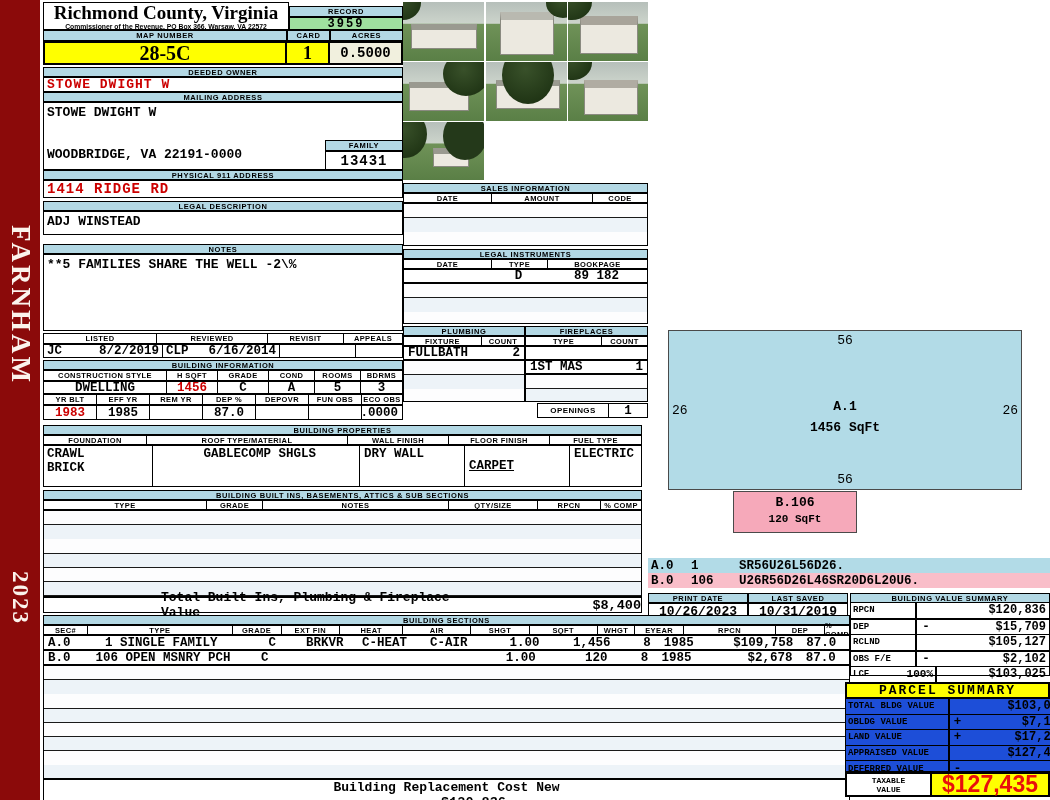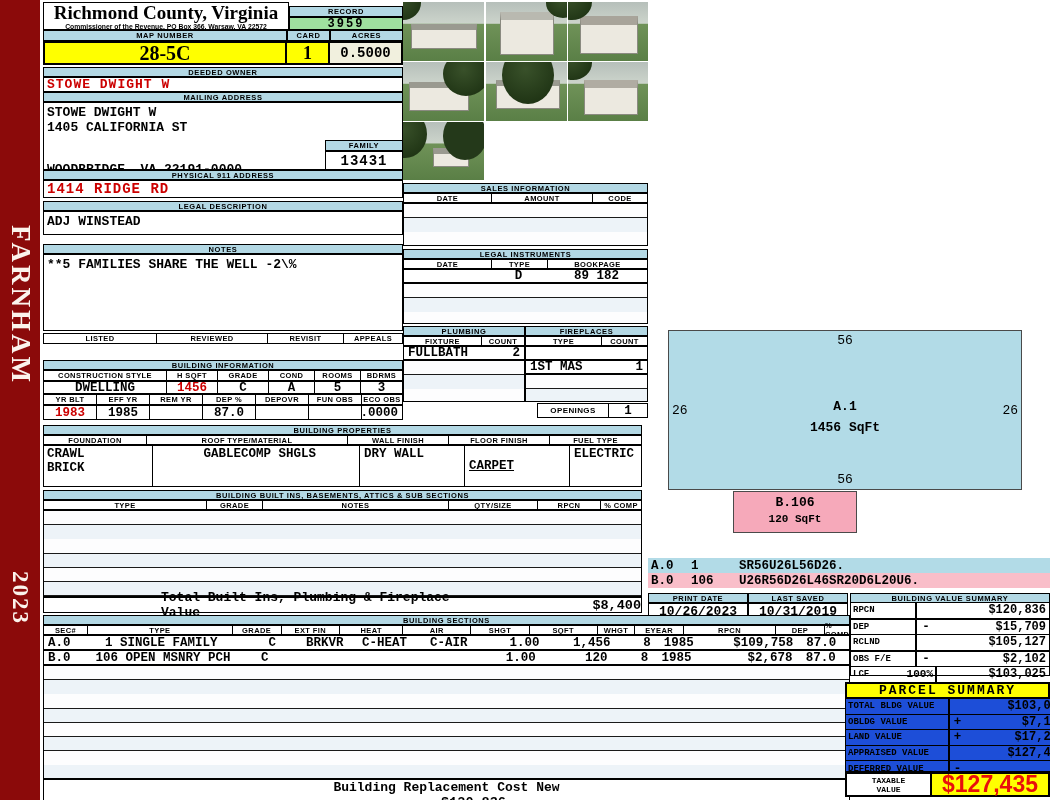--- a/index.html
+++ b/index.html
@@ -76,40 +76,51 @@
               display:flex;align-items:center;justify-content:center;font:bold 18px 'Liberation Serif',serif;">1</div>
   <div class="abs mono" style="left:330px;top:41px;width:73px;height:24px;background:#F1F0DE;border:2px solid #000;border-left:none;
               display:flex;align-items:center;justify-content:center;font-size:14px;">0.5000</div>
 
   <div class="abs bar" style="left:43px;top:67px;width:360px;height:10px;">DEEDED OWNER</div>
   <div class="abs box mono red" style="left:43px;top:77px;width:360px;height:15px;display:flex;align-items:center;padding-left:3px;font-size:13px;letter-spacing:1px;">STOWE DWIGHT W</div>
 
   <div class="abs bar" style="left:43px;top:92px;width:360px;height:10px;">MAILING ADDRESS</div>
   <div class="abs box" style="left:43px;top:102px;width:360px;height:68px;padding:2px 3px;">
     <div class="mono" style="font-size:13px;">STOWE DWIGHT W</div>
-    <div class="mono" style="font-size:13px;">1405 CALIFORNIA ST</div>
     <div class="mono" style="font-size:13px;margin-top:27px;">WOODBRIDGE, VA 22191-0000</div>
   </div>
   <div class="abs bar" style="left:325px;top:140px;width:78px;height:11px;">FAMILY</div>
   <div class="abs box mono" style="left:325px;top:151px;width:78px;height:19px;display:flex;align-items:center;justify-content:center;font-size:14px;letter-spacing:1px;">13431</div>
 
   <div class="abs bar" style="left:43px;top:170px;width:360px;height:10px;">PHYSICAL 911 ADDRESS</div>
   <div class="abs box mono red" style="left:43px;top:180px;width:360px;height:18px;display:flex;align-items:center;padding-left:3px;font-size:14px;letter-spacing:1px;">1414 RIDGE RD</div>
 
   <div class="abs bar" style="left:43px;top:201px;width:360px;height:10px;">LEGAL DESCRIPTION</div>
   <div class="abs box mono" style="left:43px;top:211px;width:360px;height:24px;padding:2px 3px;font-size:13px;">ADJ WINSTEAD</div>
 
   <div class="abs bar" style="left:43px;top:244px;width:360px;height:10px;">NOTES</div>
   <div class="abs box mono" style="left:43px;top:254px;width:360px;height:77px;padding:2px 3px;font-size:13px;">**5 FAMILIES SHARE THE WELL -2\%</div>
 
   <div class="abs hrow" style="left:43px;top:333px;width:360px;height:11px;">
     <div class="hc" style="width:112px">LISTED</div>
     <div class="hc" style="width:110px">REVIEWED</div>
     <div class="hc" style="width:75px">REVISIT</div>
     <div class="hc" style="flex:1">APPEALS</div>
+  </div>
+  <div class="abs vrow" style="left:43px;top:344px;width:360px;height:14px;">
+    <div class="vc" style="width:112px;justify-content:space-between;padding:0 3px;">
+      <span>JC</span>
+      <span>8/2/2019</span>
+    </div>
+    <div class="vc" style="width:110px;justify-content:space-between;padding:0 3px;">
+      <span>CLP</span>
+      <span>6/16/2014</span>
+    </div>
+    <div class="vc" style="width:75px"></div>
+    <div class="vc" style="flex:1"></div>
   </div>
 
   <div class="abs bar" style="left:43px;top:360px;width:360px;height:10px;">BUILDING INFORMATION</div>
   <div class="abs hrow" style="left:43px;top:370px;width:360px;height:11px;">
     <div class="hc" style="width:122px">CONSTRUCTION STYLE</div>
     <div class="hc" style="width:50px">H SQFT</div>
     <div class="hc" style="width:50px">GRADE</div>
     <div class="hc" style="width:45px">COND</div>
     <div class="hc" style="width:45px">ROOMS</div>
     <div class="hc" style="flex:1">BDRMS</div>

